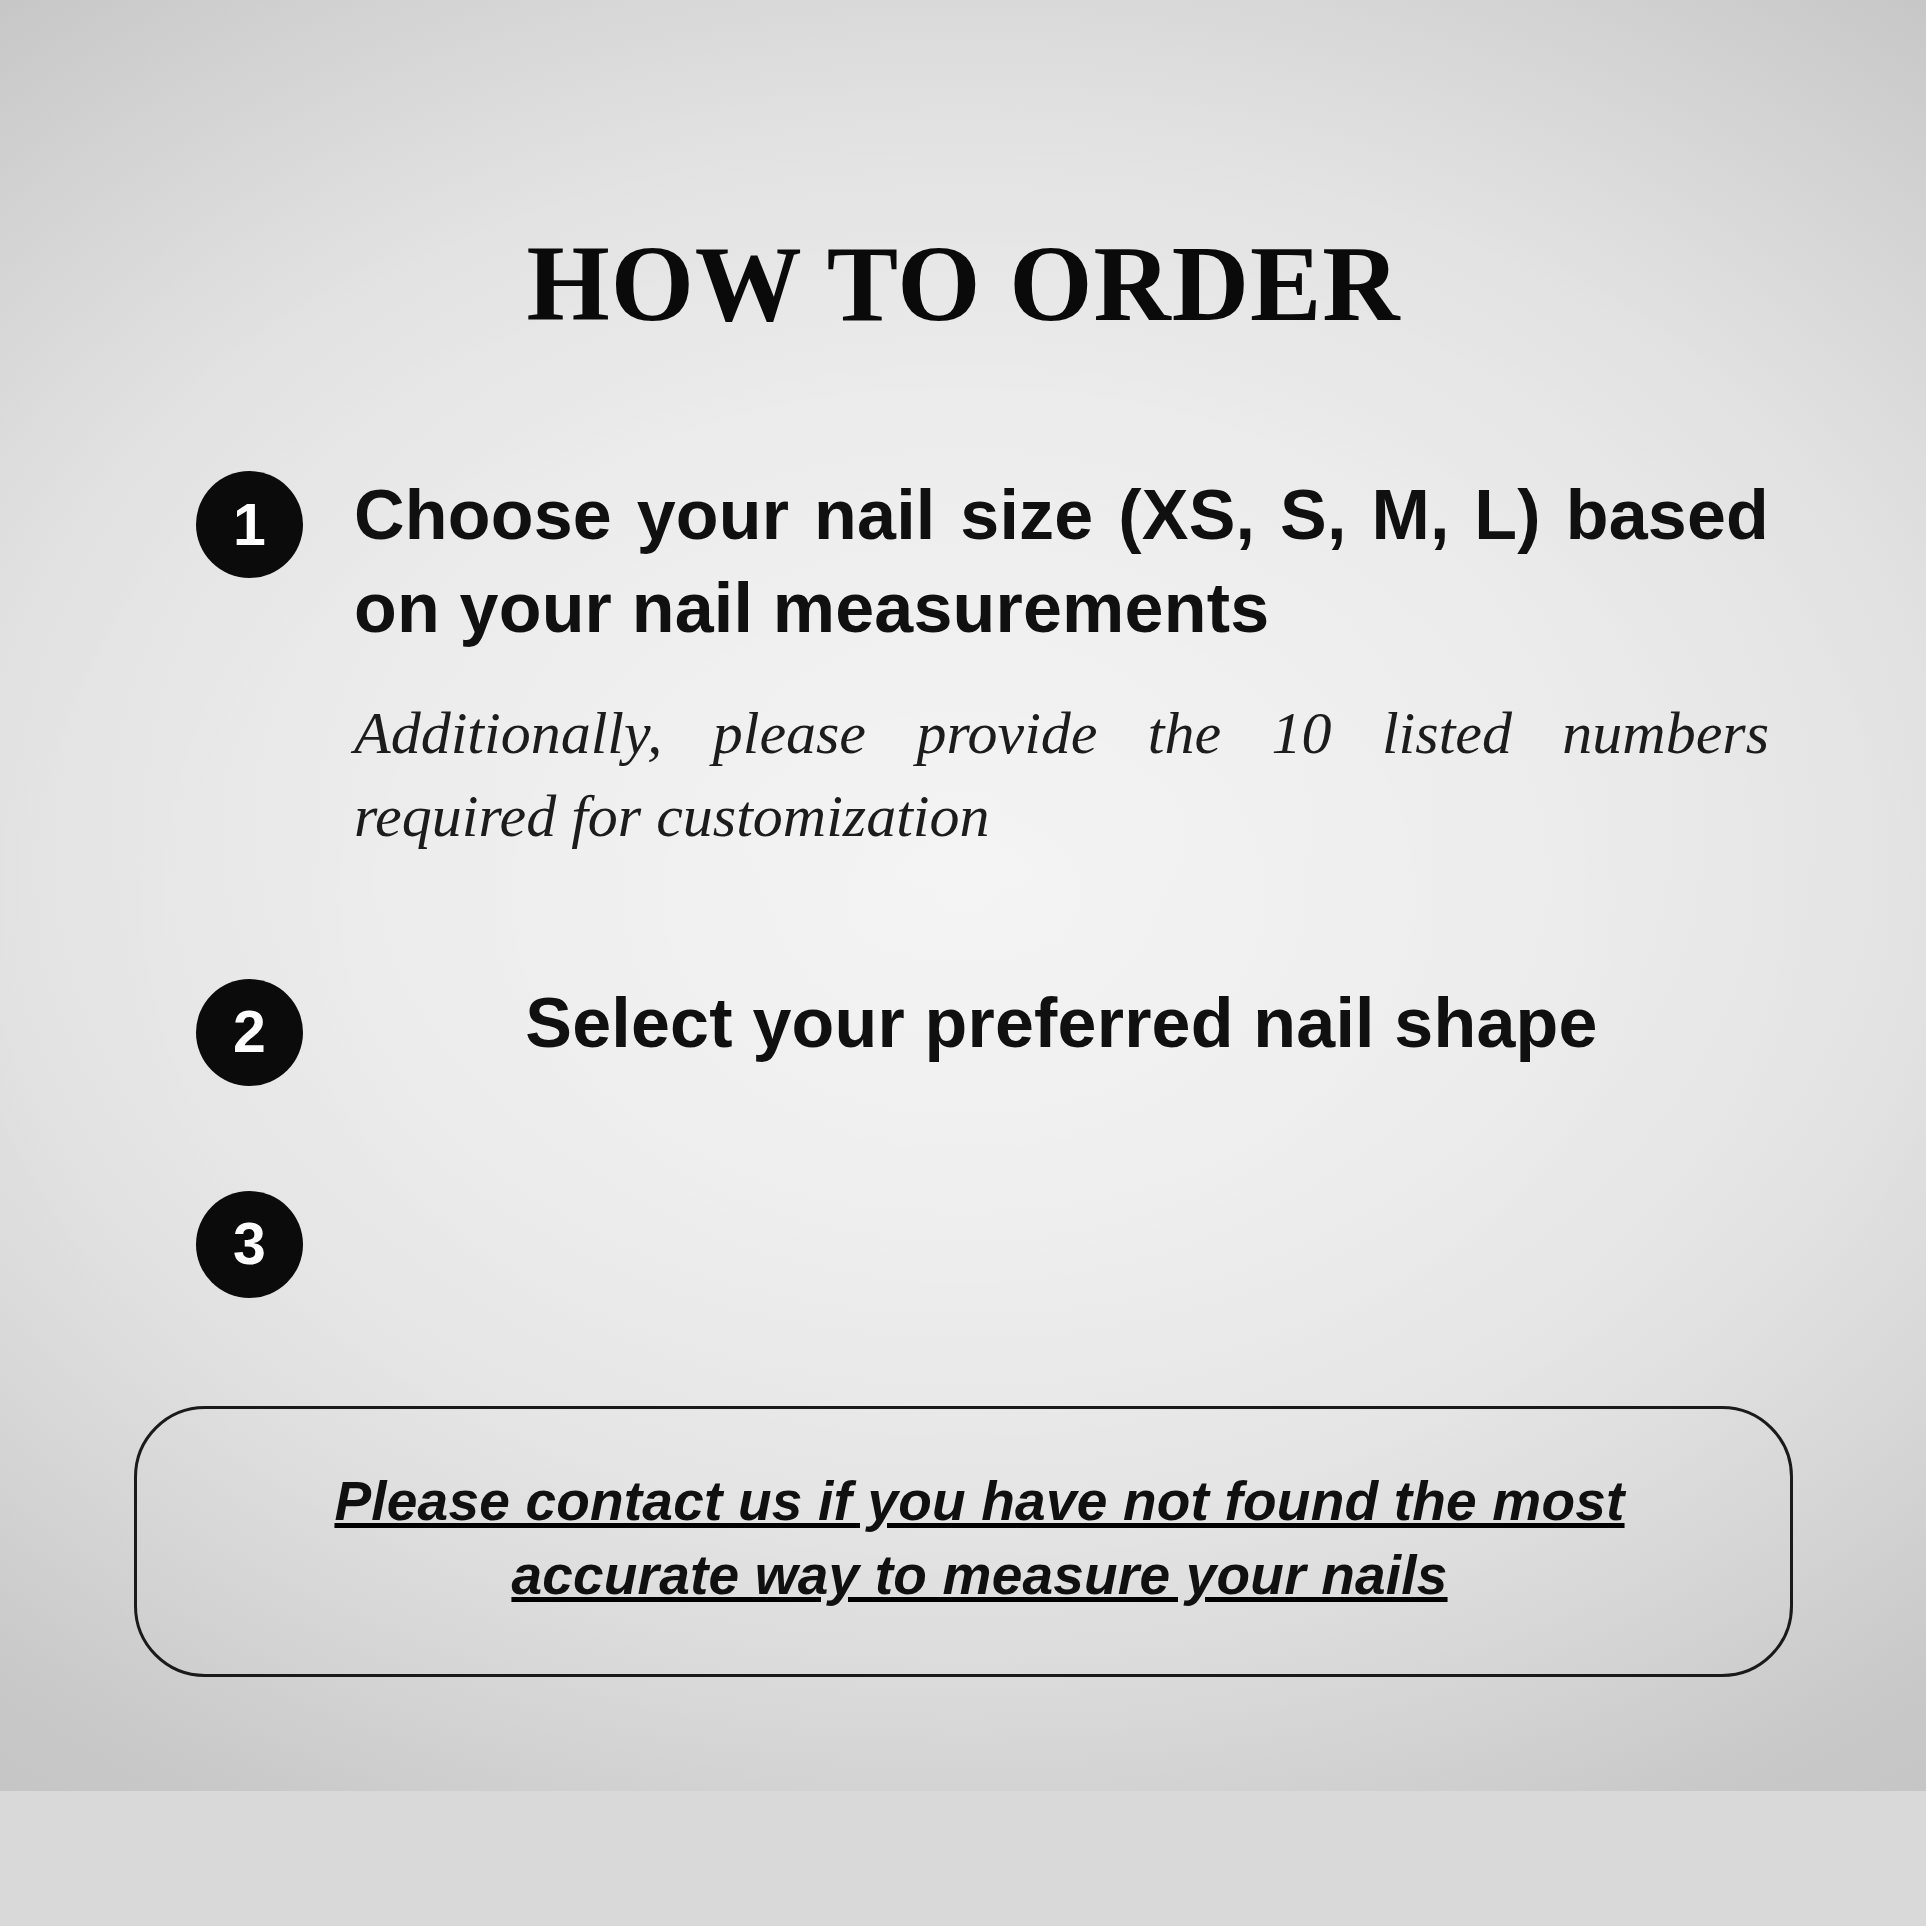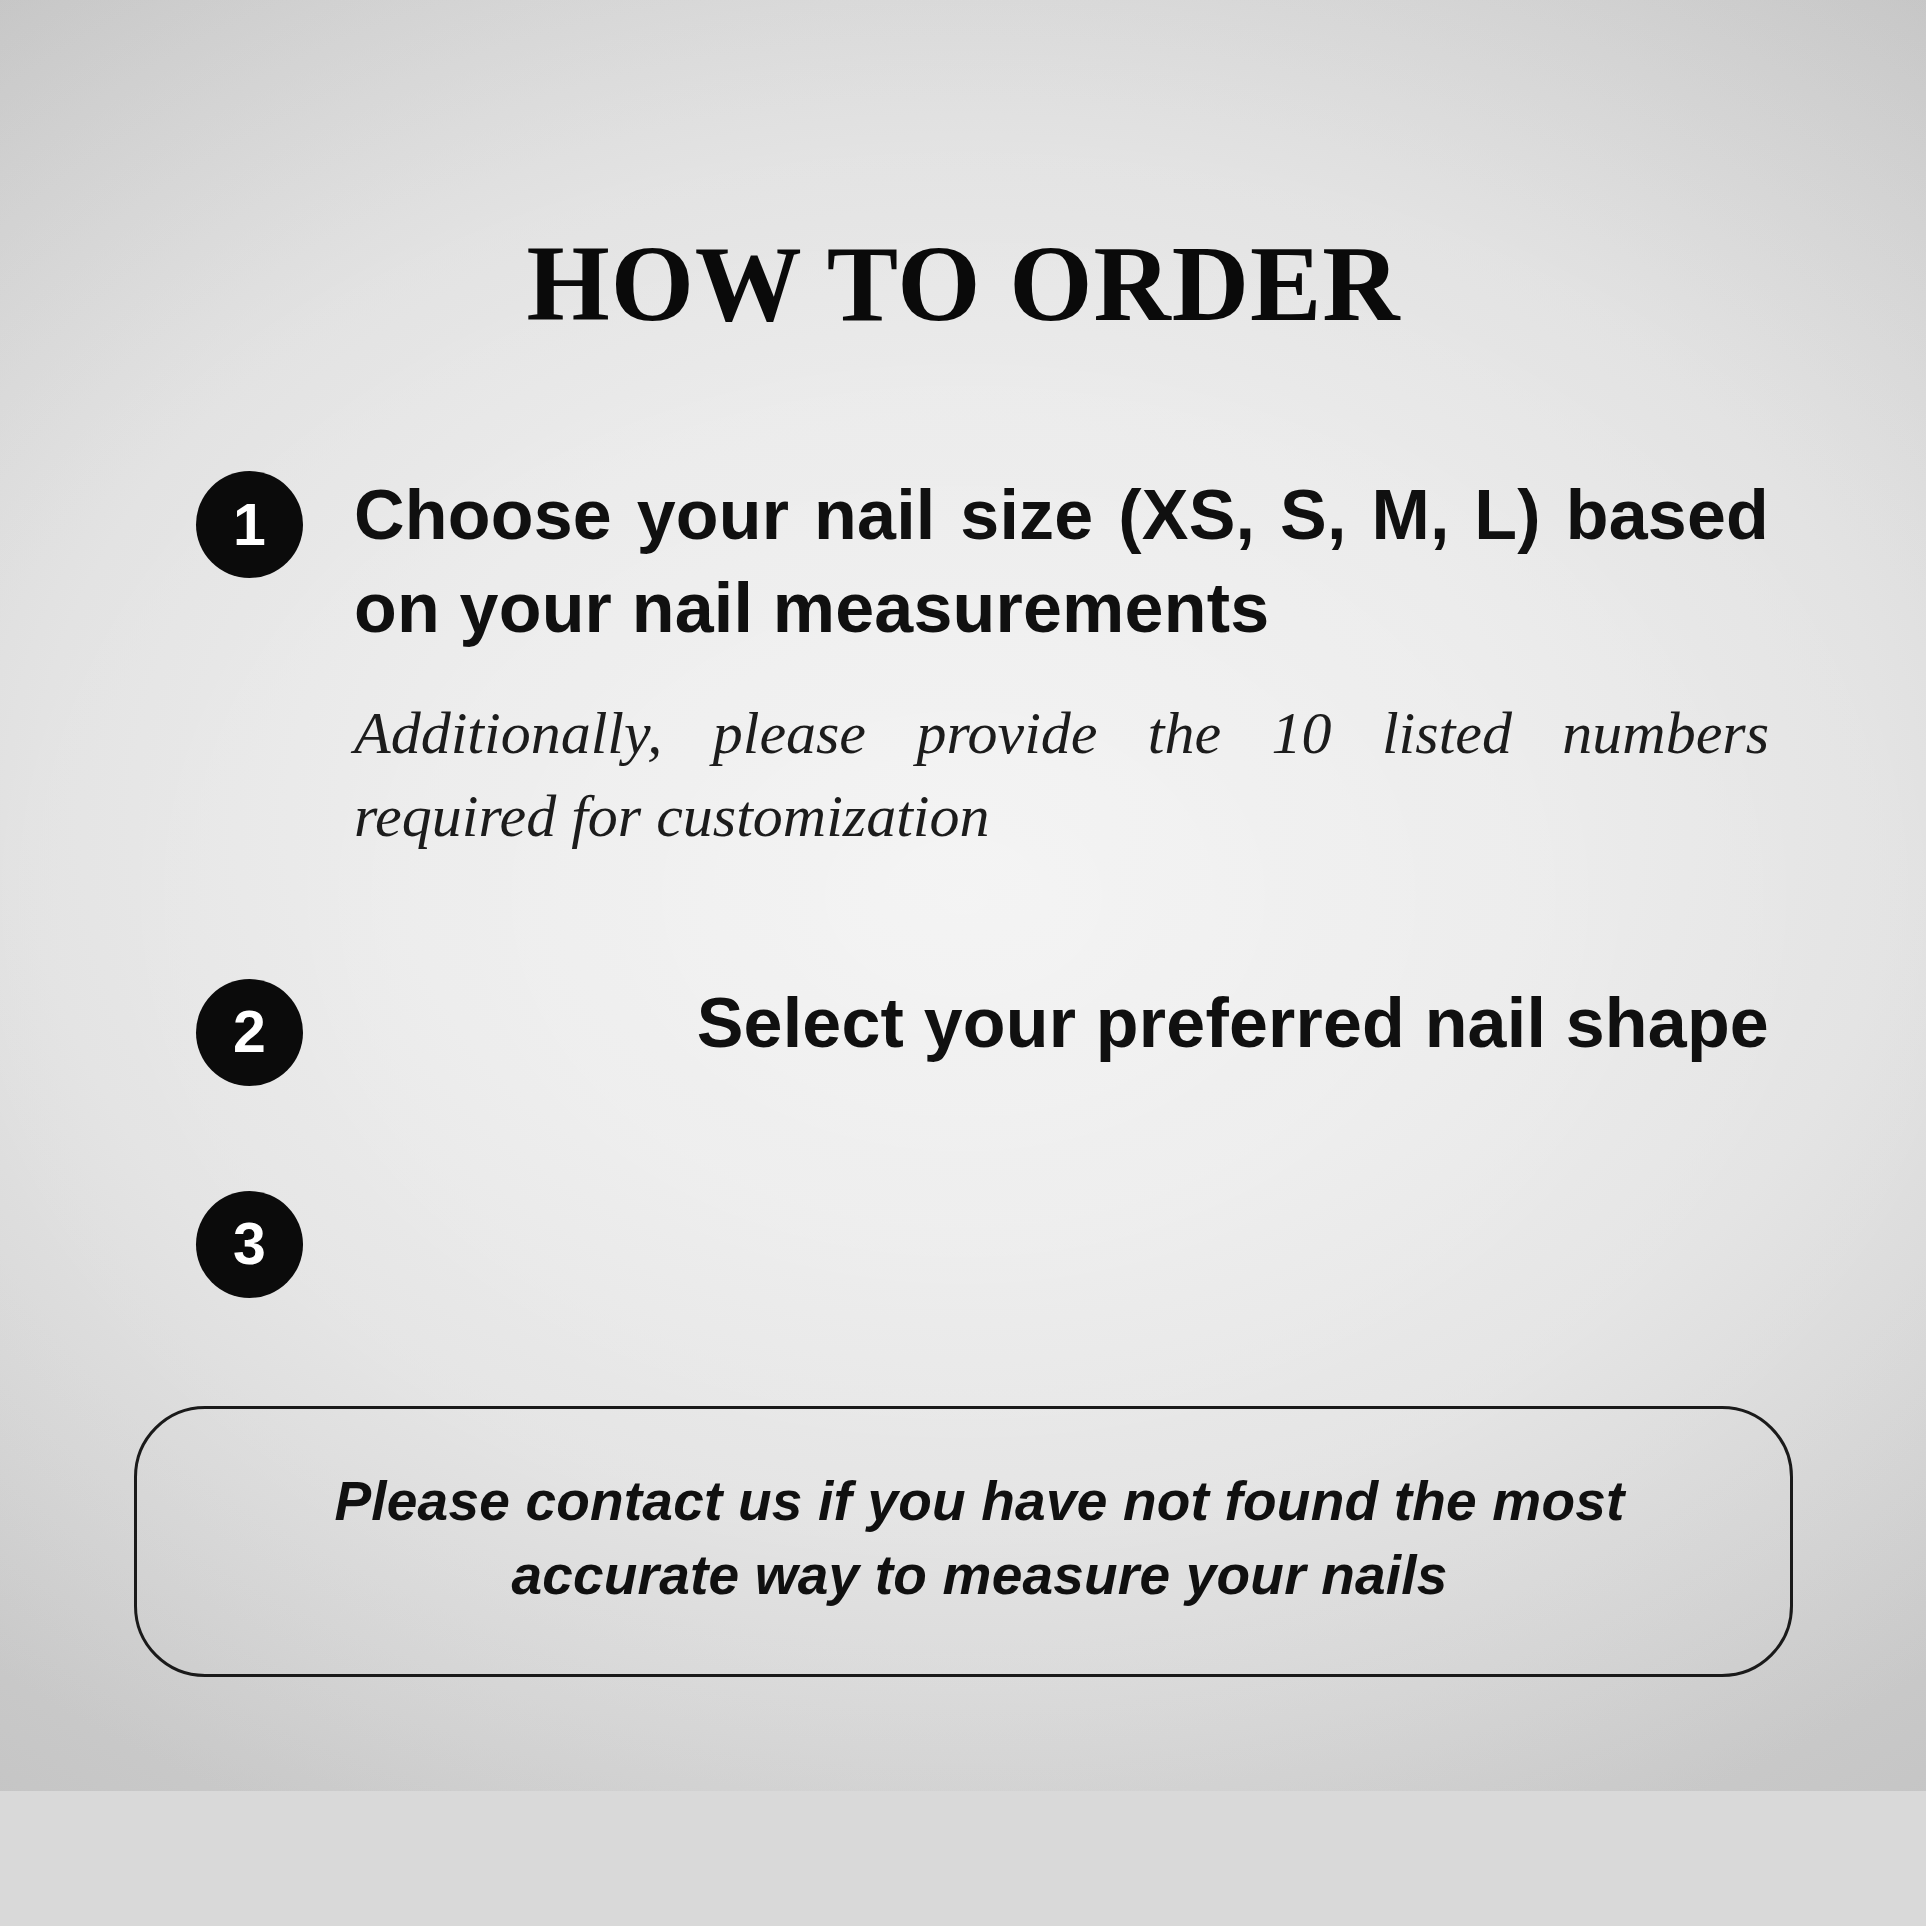--- a/index.html
+++ b/index.html
@@ -93,21 +93,21 @@
     font-weight: bold;
     font-size: 70px;
     line-height: 1.32;
     color: #101010;
     text-align: justify;
     text-justify: inter-word;
     margin: 0;
     letter-spacing: 0.2px;
   }
   .step-text.nojustify {
-    text-align: right;
+    text-align: center;
   }
 
   .step-note {
     font-family: Liberation Serif, serif;
     font-style: italic;
     font-weight: normal;
     font-size: 60px;
     line-height: 1.38;
     color: #1c1c1c;
     margin: 38px 0 0 0;
@@ -121,20 +121,21 @@
   .notice {
     position: absolute;
     left: 134px;
     right: 134px;
     top: 1406px;
     border: 3px solid #1a1a1a;
     border-radius: 71px;
     padding: 55px 57px 61px 89px;
     box-sizing: border-box;
     background: transparent;
+    text-decoration: underline;
   }
 
   .notice-text {
     font-family: "Liberation Sans", sans-serif;
     font-weight: bold;
     font-style: italic;
     font-size: 55px;
     line-height: 1.35;
     text-align: center;
     color: #101010;

